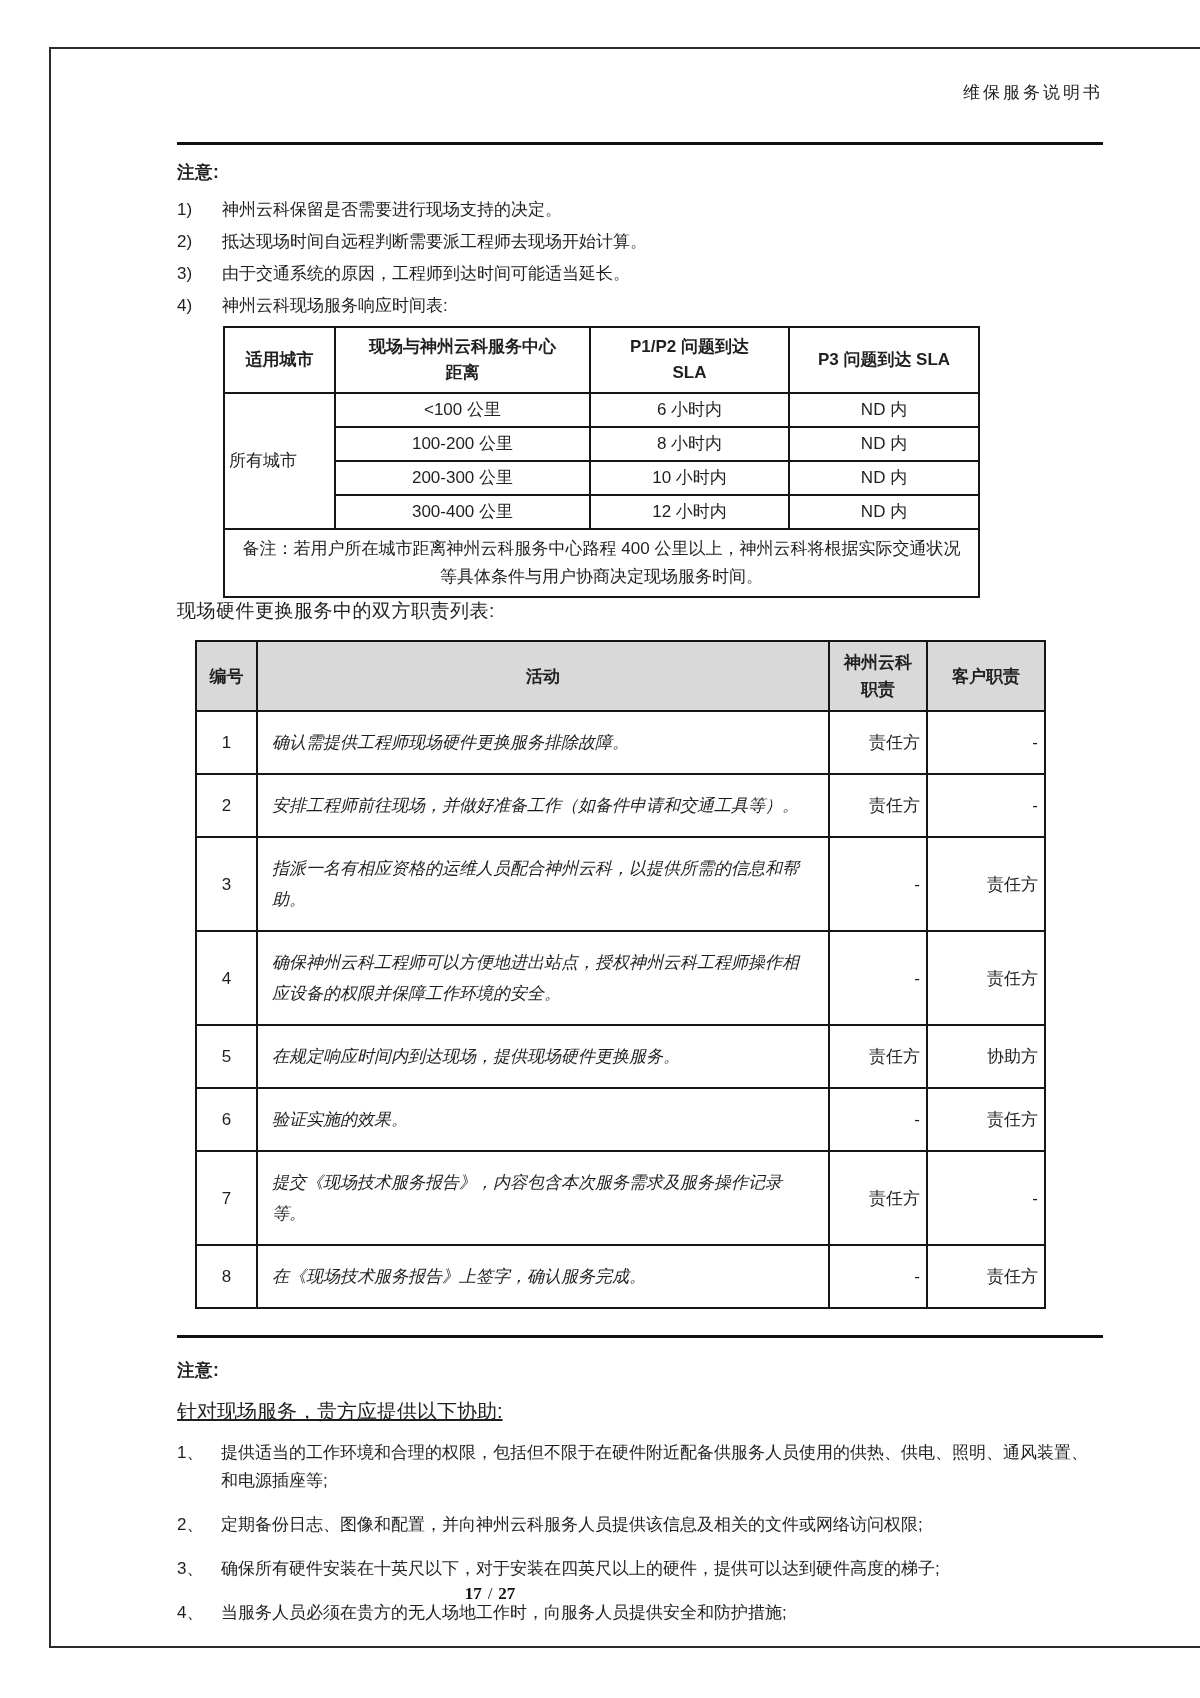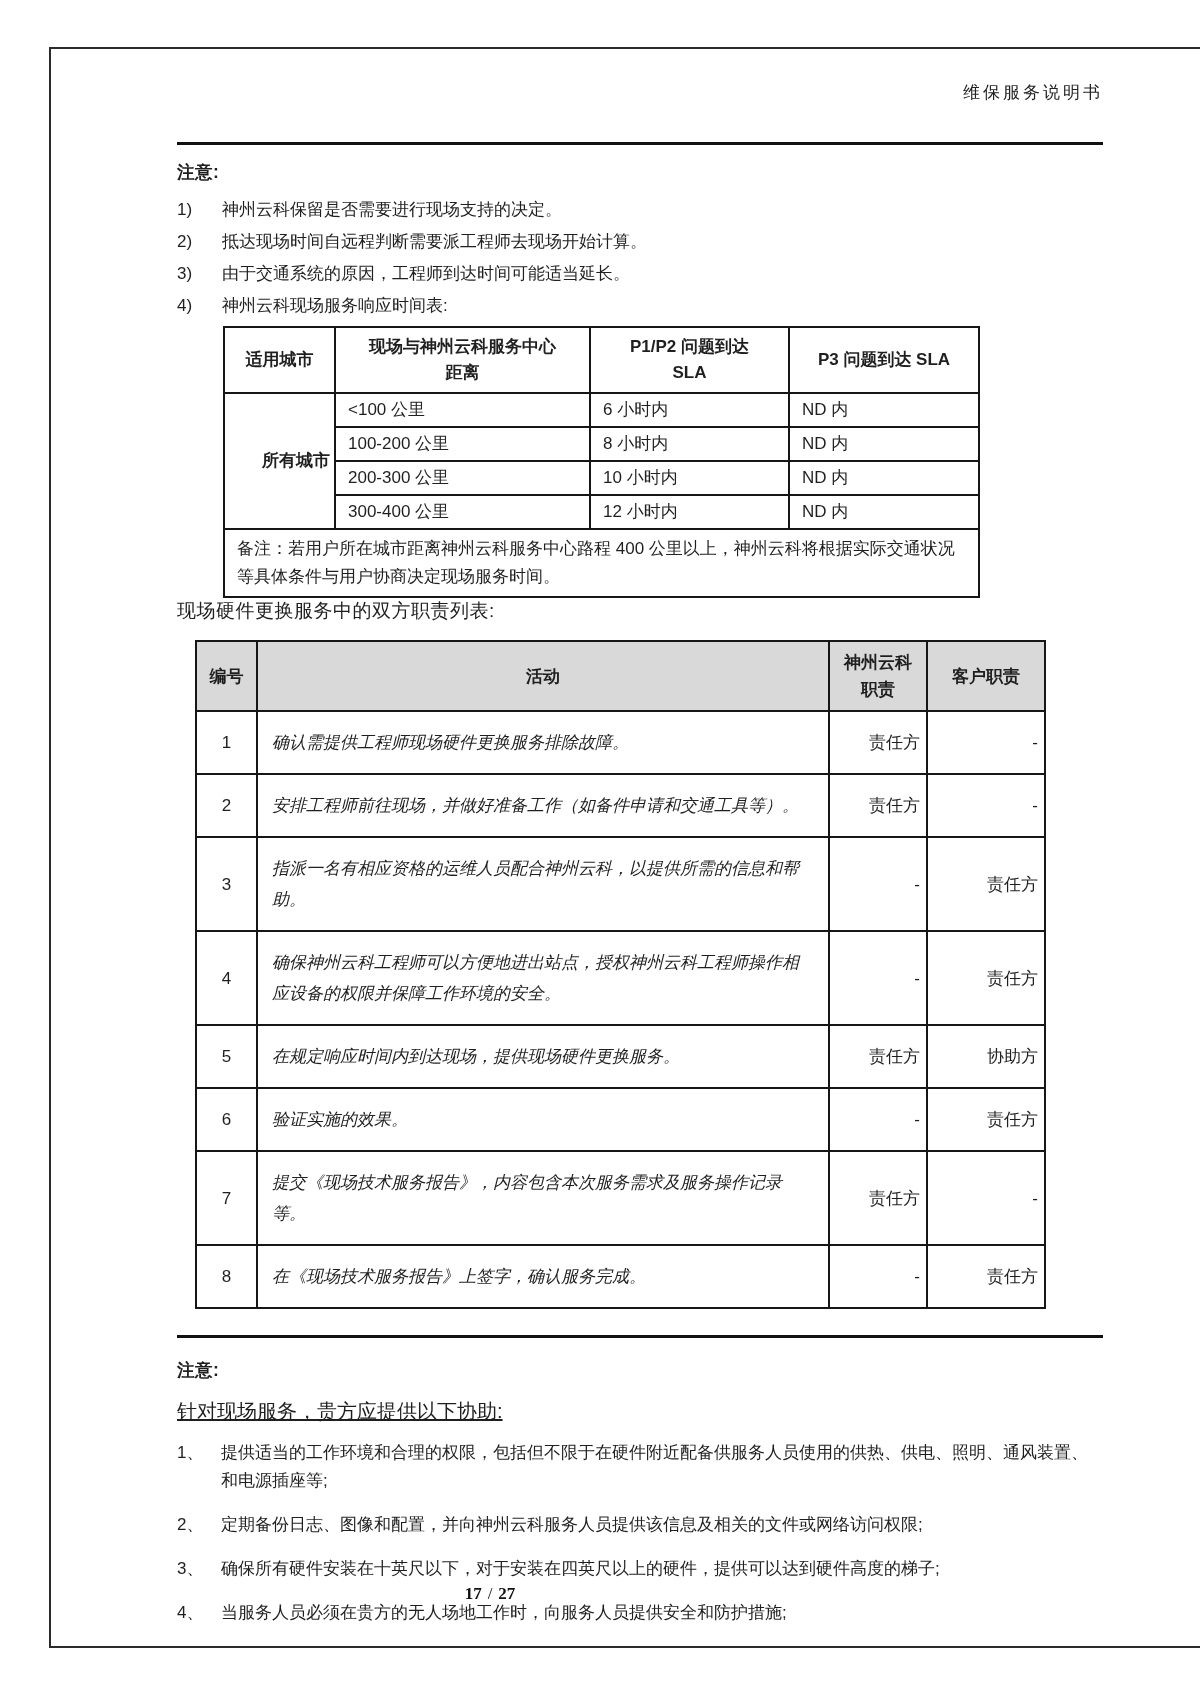--- a/index.html
+++ b/index.html
@@ -32,22 +32,22 @@
   .numlist { margin-top:10px; }
   .numlist .li { display:flex; line-height:32px; font-size:17px; }
   .numlist .num { width:45px; flex:0 0 45px; }
   .numlist .txt { flex:1; }
 
   
   table { border-collapse:collapse; table-layout:fixed; }
   .t1 { margin:4px 0 0 46px; width:755px; }
   .t1 th, .t1 td { border:2px solid #161616; font-size:17px; font-weight:normal; }
   .t1 th { font-weight:bold; text-align:center; padding:6px 8px; line-height:26px; }
-  .t1 td { padding:3px 12px; line-height:26px; text-align:left; }
-  .t1 td.city { text-align:right; padding:3px 4px;font-weight:bold; }
+  .t1 td { padding:3px 12px; line-height:26px; text-align:center; }
+  .t1 td.city { text-align:left; padding:3px 4px; }
   .t1 td.note-cell { padding:5px 12px; line-height:28px; }
   .prewrap { white-space:pre-line; }
 
   .p-note { margin:8px 0 0 28px; font-size:17px; line-height:22px; }
 
   .section-title { font-size:19px; line-height:26px; letter-spacing:0.5px; }
 
   
   .t2 { margin:16px 0 8px 18px; width:849px; }
   .t2 th, .t2 td { border:2px solid #161616; font-size:17px; }

